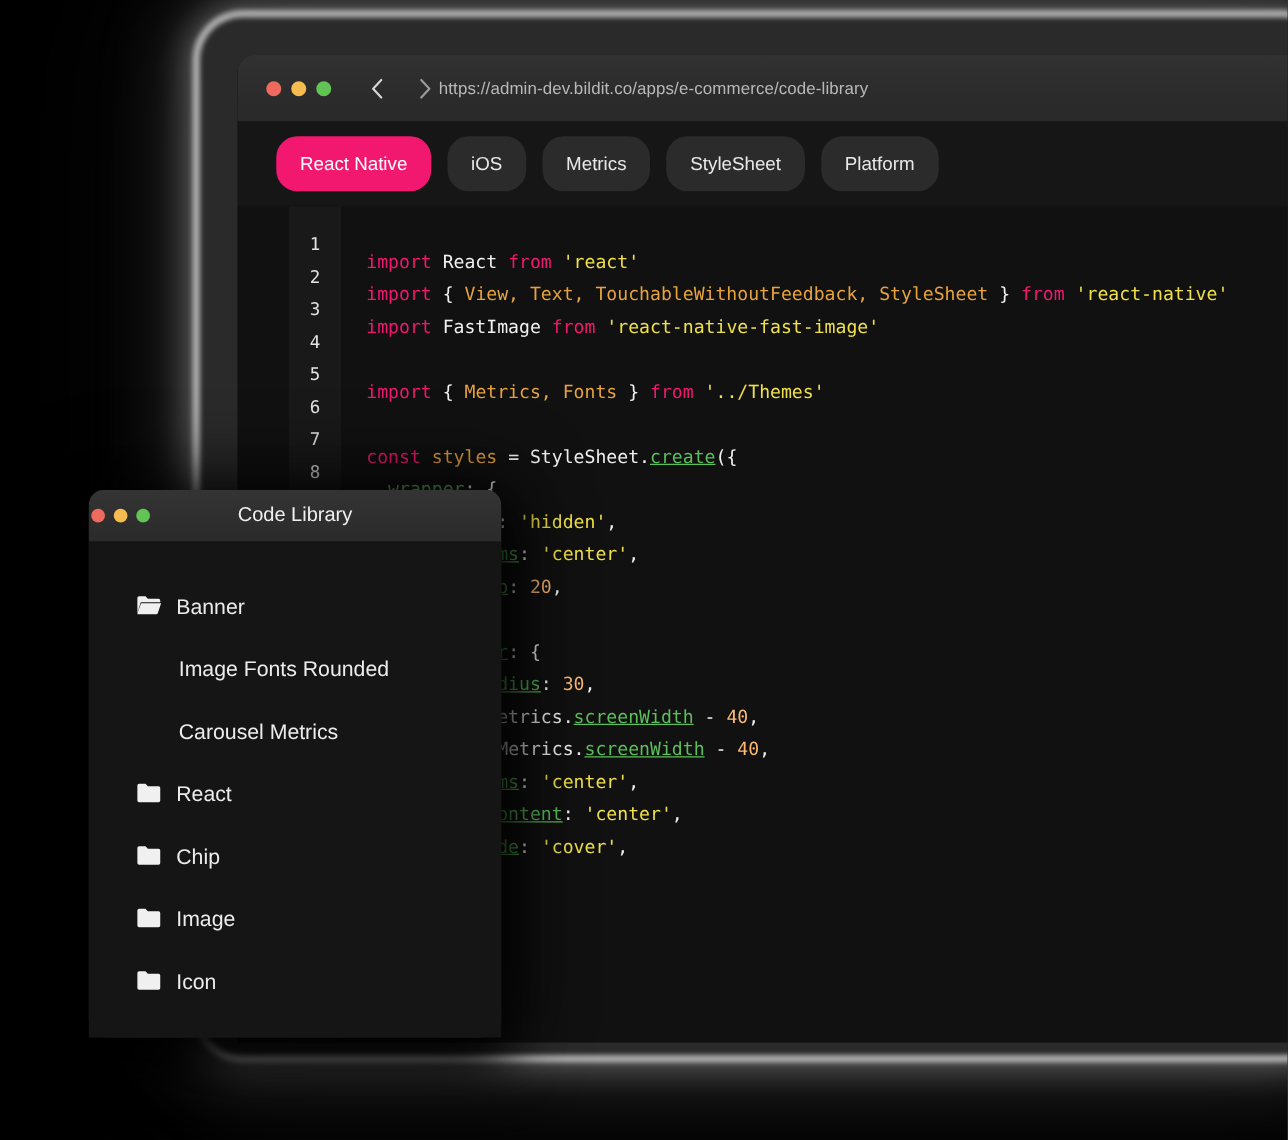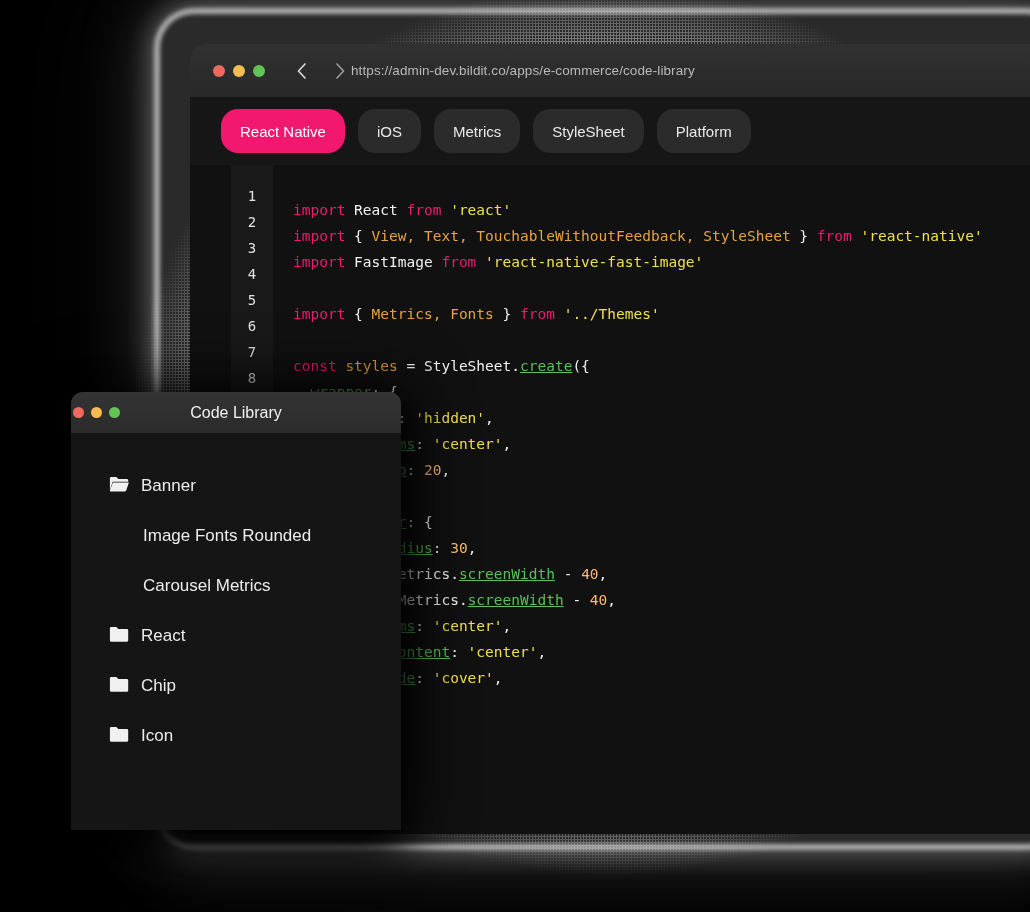--- a/index.html
+++ b/index.html
@@ -324,16 +324,24 @@
           </svg>
         </span>
         <span class="lib-label">Chip</span>
       </div>
       <div class="lib-row">
         <span style="display: flex; margin-right: 12px;">
           <svg class="folder-icon" viewBox="0 0 20 17" fill="#f0f0f0" style="margin-right: 0px;">
             <path d="M0.9 2.3a1.4 1.4 0 0 1 1.4-1.4h5.1l1.9 2.1h8.5a1.4 1.4 0 0 1 1.4 1.4v10a1.4 1.4 0 0 1-1.4 1.4H2.3A1.4 1.4 0 0 1 .9 14.4V2.3z"></path>
           </svg>
         </span>
+        <span class="lib-label">Image</span>
+      </div>
+      <div class="lib-row">
+        <span style="display: flex; margin-right: 12px;">
+          <svg class="folder-icon" viewBox="0 0 20 17" fill="#f0f0f0" style="margin-right: 0px;">
+            <path d="M0.9 2.3a1.4 1.4 0 0 1 1.4-1.4h5.1l1.9 2.1h8.5a1.4 1.4 0 0 1 1.4 1.4v10a1.4 1.4 0 0 1-1.4 1.4H2.3A1.4 1.4 0 0 1 .9 14.4V2.3z"></path>
+          </svg>
+        </span>
         <span class="lib-label">Icon</span>
       </div>
     </div>
 </div>
 
 </body></html>

